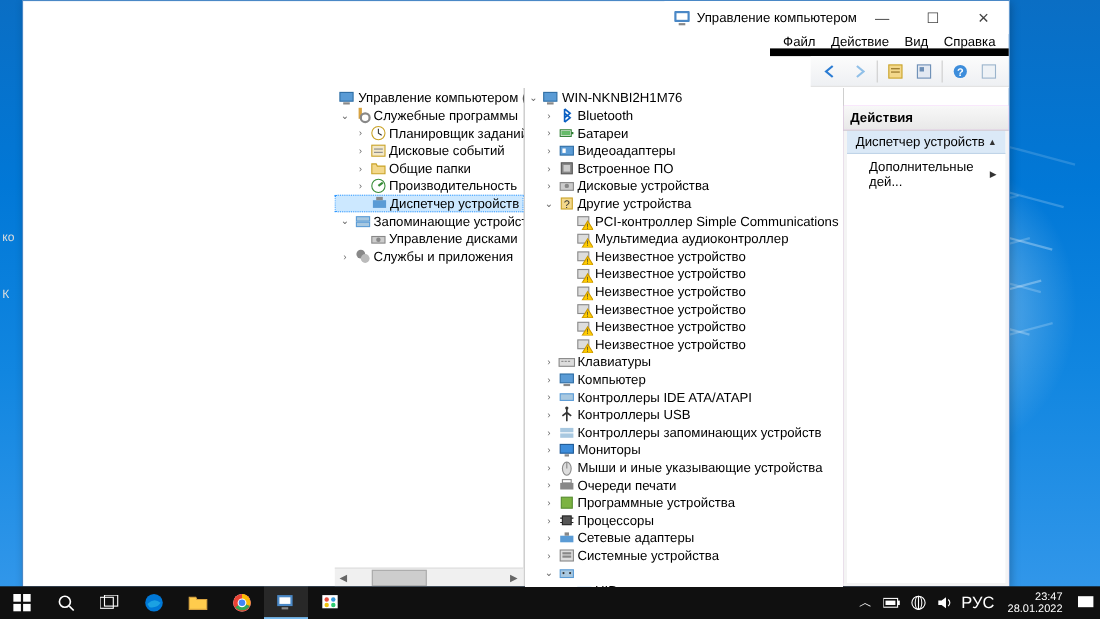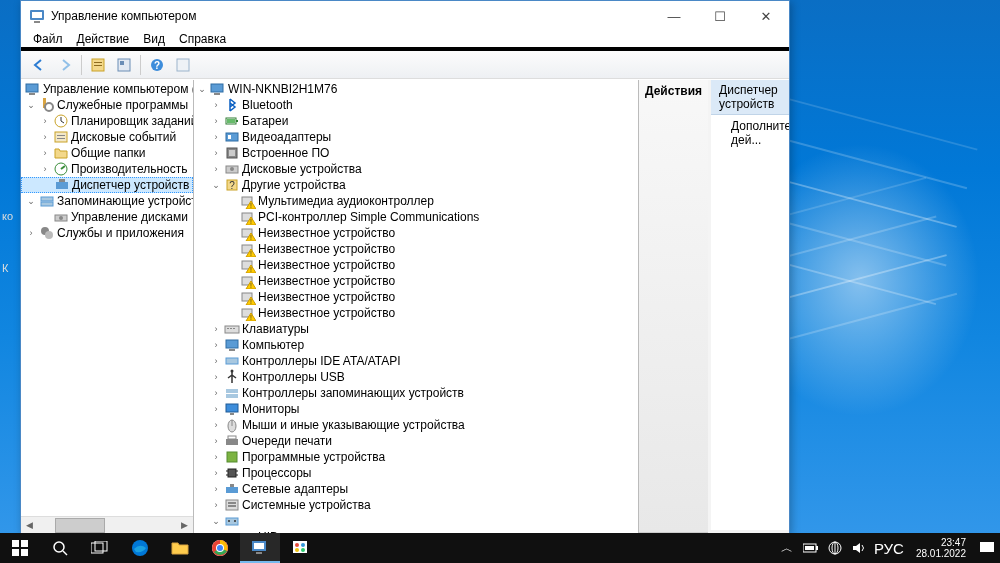--- a/index.html
+++ b/index.html
@@ -3,37 +3,37 @@
 <meta charset="utf-8">
 <style>
 * { margin: 0; padding: 0; box-sizing: border-box; font-family: "Segoe UI", Tahoma, sans-serif; }
 body { width: 1000px; height: 563px; background: #0178d7; overflow: hidden; position: relative; }
 .desktop-bg { position: absolute; inset: 0; background: linear-gradient(180deg, #0a6ec4 0%, #0178d7 30%, #1186e0 60%, #3699eb 100%); }
 .light-burst { position: absolute; right: 0; top: 120px; width: 280px; height: 320px; background: radial-gradient(ellipse at center, rgba(255,255,255,0.5) 0%, rgba(255,255,255,0) 60%); }
 .light-burst::before, .light-burst::after { content:""; position:absolute; background: rgba(255,255,255,0.3); }
 .light-burst::before { left: 40px; top: 80px; width: 200px; height: 2px; transform: rotate(15deg); box-shadow: 0 40px 0 rgba(255,255,255,0.2), 0 80px 0 rgba(255,255,255,0.25), 0 -40px 0 rgba(255,255,255,0.2), 0 -80px 0 rgba(255,255,255,0.15); }
 .light-burst::after { left: 30px; top: 160px; width: 200px; height: 2px; transform: rotate(-15deg); box-shadow: 0 40px 0 rgba(255,255,255,0.2), 0 -40px 0 rgba(255,255,255,0.2), 0 -80px 0 rgba(255,255,255,0.15); }
 
-.window { position: absolute; left: 20px; top: 0; width: 770px; height: 534px; background: #fff; border: 1px solid #4a88c6; box-shadow: 2px 2px 8px rgba(0,0,0,0.25); display: flex; flex-direction: column; }
+.window { position: absolute; left: 20px; top: 0; width: 898px; height: 534px; background: #fff; border: 1px solid #4a88c6; box-shadow: 2px 2px 8px rgba(0,0,0,0.25); display: flex; flex-direction: column; align-items: flex-end; }
 .titlebar { height: 30px; display: flex; align-items: center; padding: 0 0 0 8px; background: #fff; }
 .titlebar .icon { width: 16px; height: 16px; margin-right: 6px; }
 .titlebar-text { font-size: 12px; color: #000; flex: 1; }
 .win-controls { display: flex; height: 100%; }
 .win-btn { width: 46px; display:flex; align-items:center; justify-content:center; font-size: 13px; color:#444; }
 
-.menubar { height: 20px; display: flex; align-items: center; padding: 0 6px; gap: 2px; font-size: 12px; border-bottom: 4px solid #000000; }
+.menubar { height: 20px; display: flex; align-items: center; padding: 0 6px; gap: 2px; font-size: 12px; border-bottom: 7px solid #000000; }
 .menu-item { padding: 1px 6px; }
 .toolbar { height: 28px; display:flex; align-items:center; padding: 2px 6px; gap: 2px; border-bottom: 1px solid #ddd; background: linear-gradient(#fcfcfc,#eef0f3); }
 .tool-btn { width: 24px; height: 22px; display:flex; align-items:center; justify-content:center; border: 1px solid transparent; }
 .tool-sep { width:1px; height:20px; background:#ccc; margin:0 2px; }
 
 .content { flex:1; display:flex; overflow:hidden; border-top: 1px solid #fff; }
 .left-pane { width: 173px; border-right: 1px solid #bbb; overflow: hidden; position:relative; background:#fff; }
 .center-pane { flex:1; overflow-y:auto; overflow-x:hidden; background:#fff; border-right: 1px solid #bbb; }
-.right-pane { width: 150px; background:#f0abfc; display:flex; flex-direction:row; }
+.right-pane { width: 150px; background:#f0abfc; display:flex; flex-direction:column;margin-top:16px; }
 
 .tree { font-size: 12px; color: #000; padding: 1px 0; }
 .tree-row { display:flex; align-items:center; height: 16px; white-space: nowrap; padding-right: 4px; }
 .tree-row.selected { background: #cce8ff; border: 1px dotted #3399ff; height:16px; }
 .expander { width: 12px; height: 12px; display:flex; align-items:center; justify-content:center; font-size: 9px; color:#666; flex-shrink:0; }
 .node-icon { width: 16px; height: 16px; margin: 0 2px; flex-shrink:0; display:flex; align-items:center; justify-content:center; }
 .node-label { font-size: 12px; }
 .indent { flex-shrink:0; }
 
 .left-scroll { position:absolute; bottom:0; left:0; right:0; height:17px; background:#f0f0f0; border-top:1px solid #ddd; display:flex; align-items:center; }
@@ -330,32 +330,32 @@
           </div>
           <div class="tree-row">
             <span class="indent" style="width:44px"></span>
             <span class="node-icon">
               <svg width="16" height="16">
                 <rect x="2" y="4" width="10" height="8" fill="#ddd" stroke="#888"></rect>
                 <polygon points="11,8 16,16 6,16" fill="#ffcc00" stroke="#cc9900"></polygon>
                 <text x="11" y="15" text-anchor="middle" font-size="7" fill="#333">!</text>
               </svg>
             </span>
+            <span class="node-label">PCI-контроллер Simple Communications</span>
+          </div>
+          <div class="tree-row">
+            <span class="indent" style="width:44px"></span>
+            <span class="node-icon">
+              <svg width="16" height="16">
+                <rect x="2" y="4" width="10" height="8" fill="#ddd" stroke="#888"></rect>
+                <polygon points="11,8 16,16 6,16" fill="#ffcc00" stroke="#cc9900"></polygon>
+                <text x="11" y="15" text-anchor="middle" font-size="7" fill="#333">!</text>
+              </svg>
+            </span>
             <span class="node-label">Мультимедиа аудиоконтроллер</span>
-          </div>
-          <div class="tree-row">
-            <span class="indent" style="width:44px"></span>
-            <span class="node-icon">
-              <svg width="16" height="16">
-                <rect x="2" y="4" width="10" height="8" fill="#ddd" stroke="#888"></rect>
-                <polygon points="11,8 16,16 6,16" fill="#ffcc00" stroke="#cc9900"></polygon>
-                <text x="11" y="15" text-anchor="middle" font-size="7" fill="#333">!</text>
-              </svg>
-            </span>
-            <span class="node-label">PCI-контроллер Simple Communications</span>
           </div>
           <div class="tree-row">
             <span class="indent" style="width:44px"></span>
             <span class="node-icon">
               <svg width="16" height="16">
                 <rect x="2" y="4" width="10" height="8" fill="#ddd" stroke="#888"></rect>
                 <polygon points="11,8 16,16 6,16" fill="#ffcc00" stroke="#cc9900"></polygon>
                 <text x="11" y="15" text-anchor="middle" font-size="7" fill="#333">!</text>
               </svg>
             </span>

